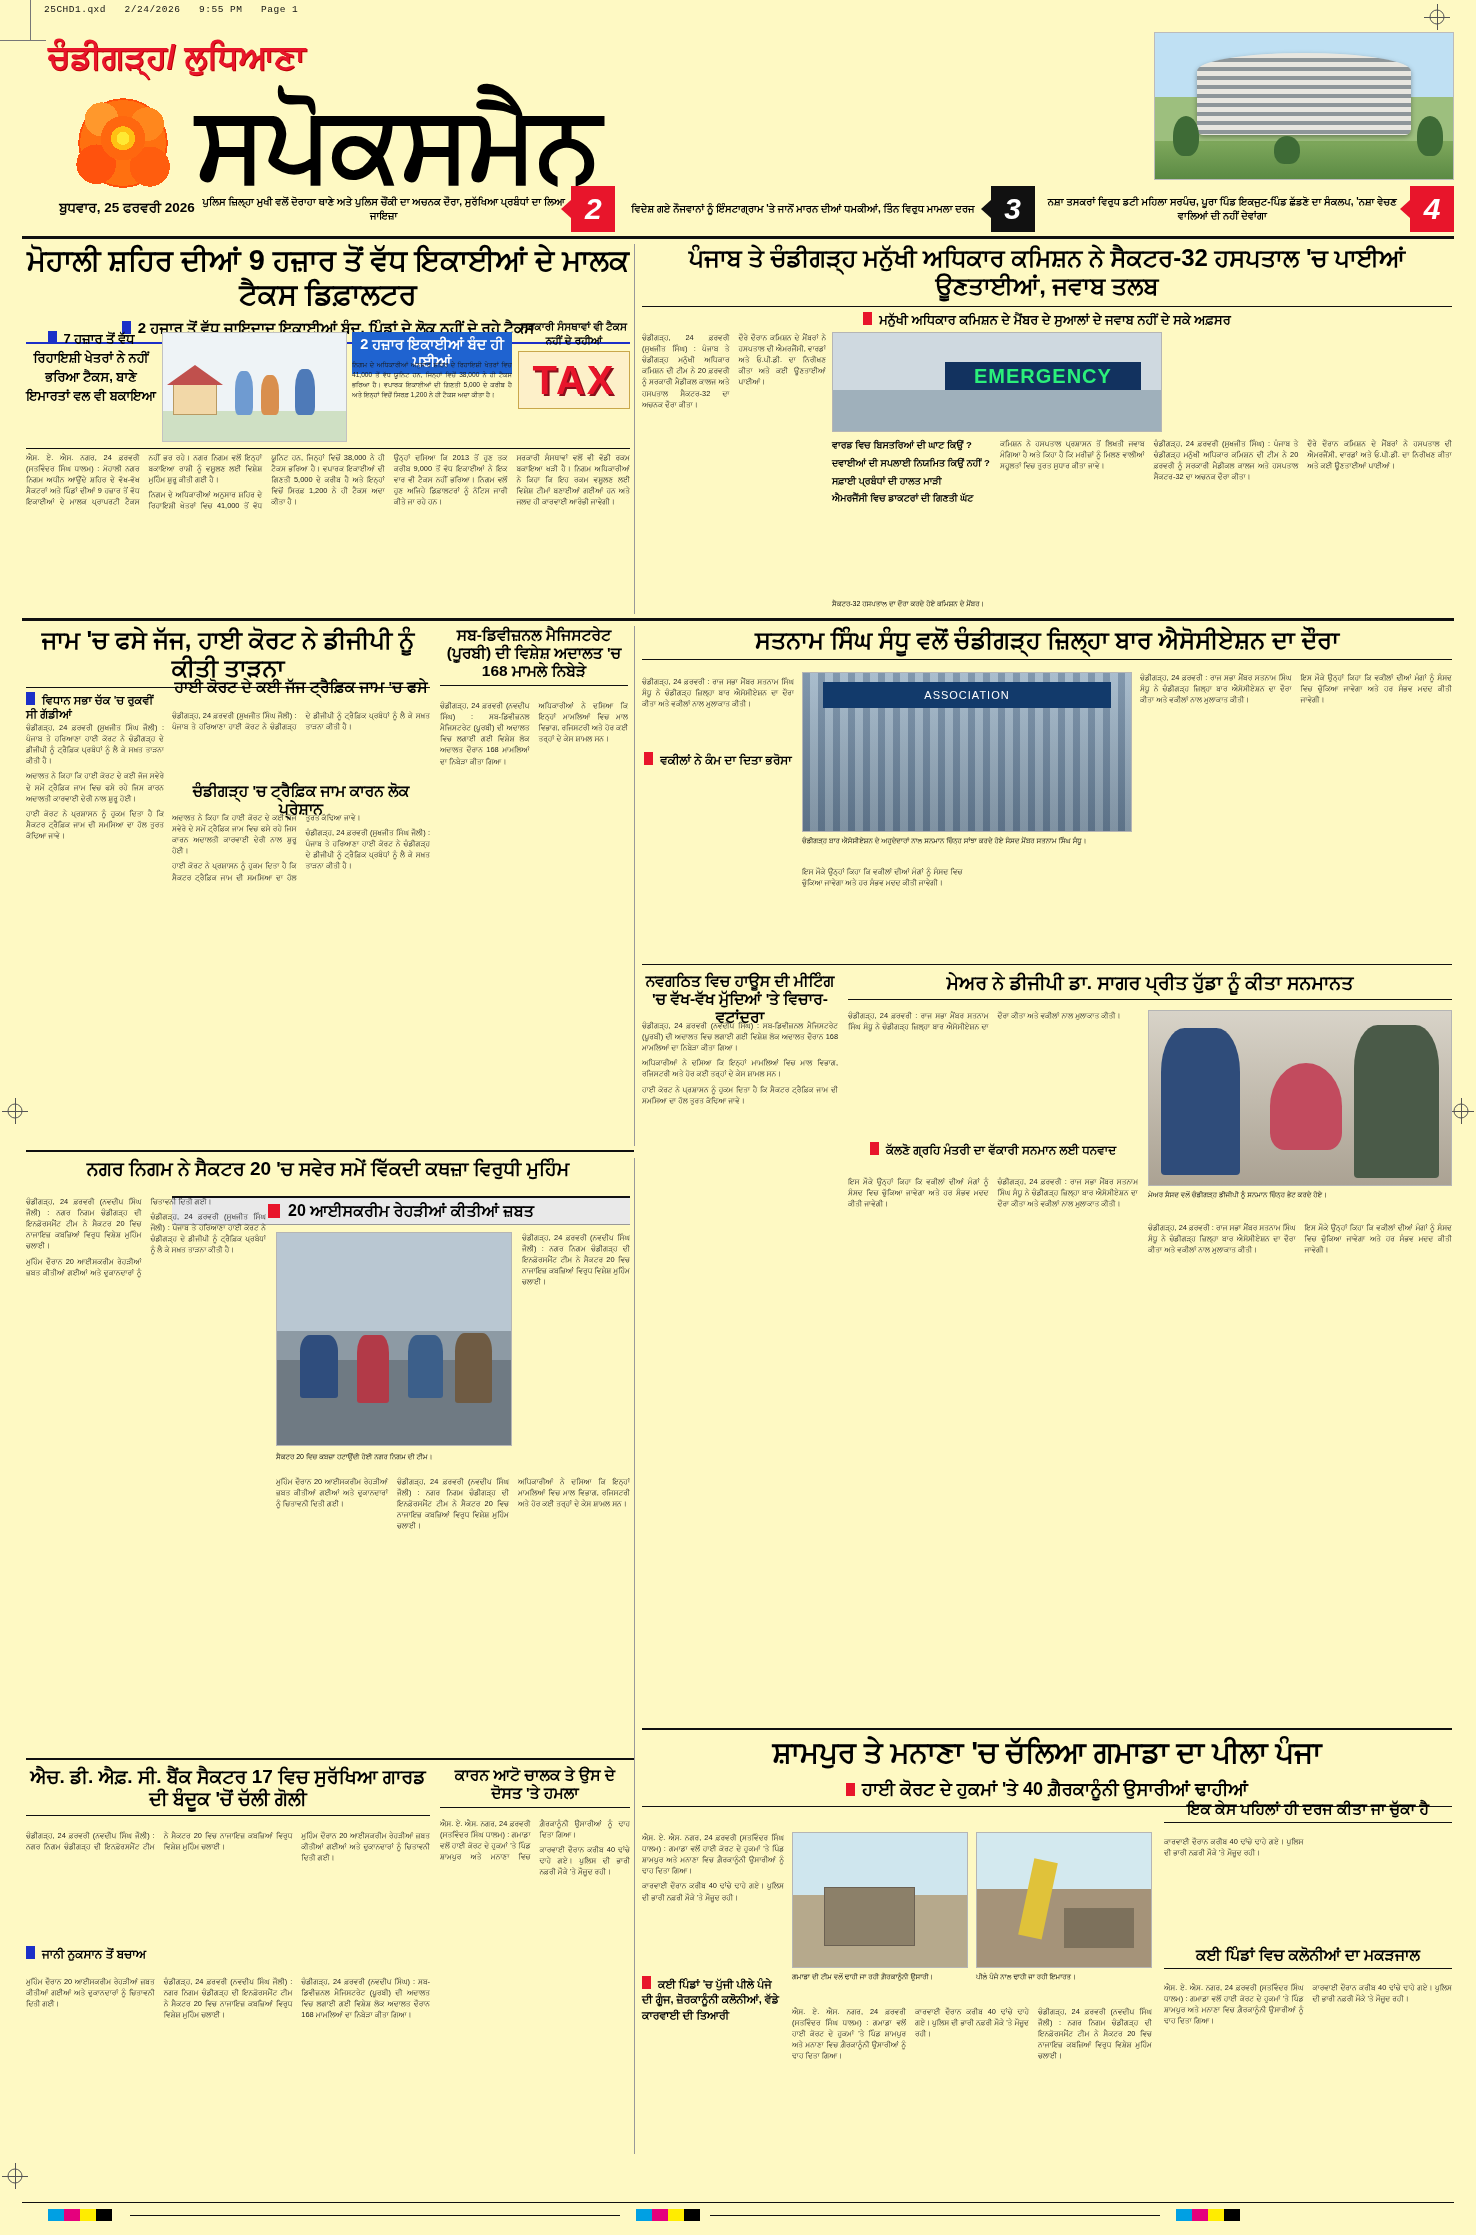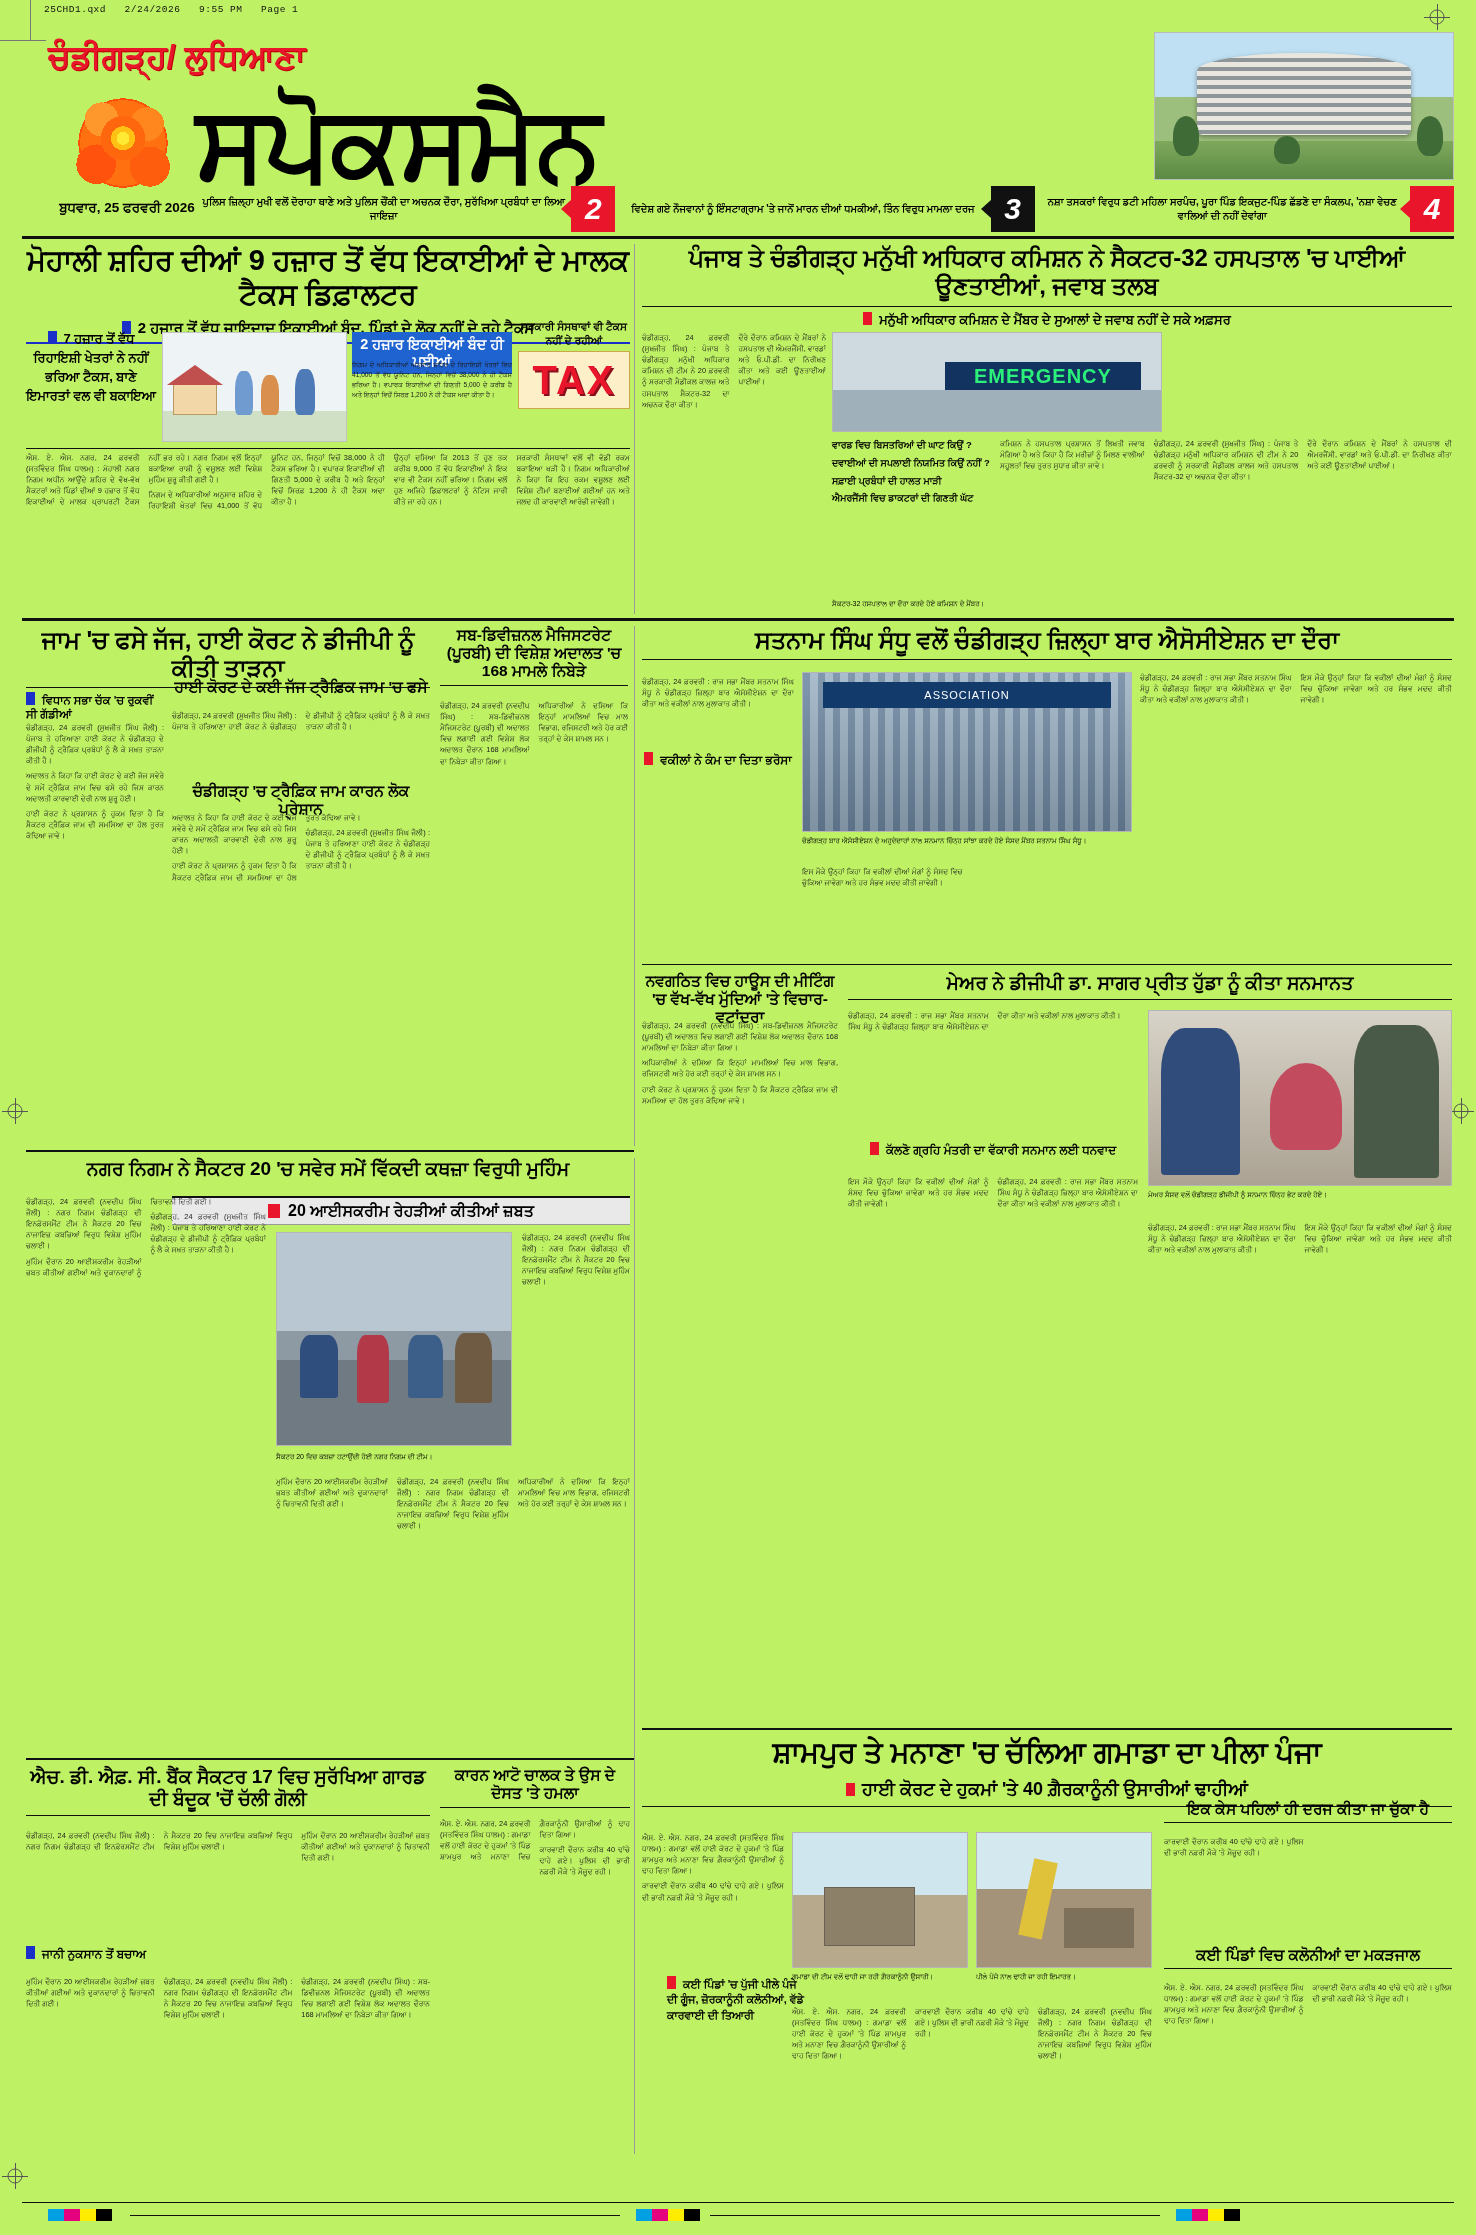--- a/index.html
+++ b/index.html
@@ -2,21 +2,21 @@
 <html><head>
 <meta charset="utf-8">
 <style>
   * { box-sizing: border-box; }
   html, body { margin:0; padding:0; background:#fff; }
   body {
     width:1476px; height:2235px; position:relative;
     font-family:"Liberation Sans", sans-serif;
     color:#000; overflow:hidden;
   }
-  .page { position:absolute; inset:0; background:#bef264; }
+  .page { position:absolute; inset:0; background:#fef9c3; }
 
   
   .slug {
     position:absolute; left:44px; top:4px; font-size:9.5px;
     font-family:"Liberation Mono", monospace; letter-spacing:.5px; color:#111;
     white-space:pre;
   }
   .regmark { position:absolute; width:26px; height:26px; }
   .regmark::before, .regmark::after {
     content:""; position:absolute; background:#555;
@@ -534,21 +534,21 @@
     <div style="position:absolute; inset:0; background:linear-gradient(#cfe6ee 0 46%, #b6a98c 46% 100%);"></div>
     <div style="position:absolute; left:18%; bottom:16%; width:52%; height:44%; background:#8c8069; border:1px solid #6b6153;"></div>
   </div>
 
   <div class="photo blk" style="left:976px; top:1832px; width:176px; height:136px;">
     <div style="position:absolute; inset:0; background:linear-gradient(#d3e9ef 0 42%, #a59379 42% 100%);"></div>
     <div style="position:absolute; left:28%; top:20%; width:14%; height:58%; background:#e0c23a; transform:rotate(12deg);"></div>
     <div style="position:absolute; left:50%; bottom:14%; width:40%; height:30%; background:#7d715c;"></div>
   </div>
 
-  <div class="blk" style="left:642px; top:1976px; width:142px;margin-left:25px;">
+  <div class="blk" style="left:642px; top:1976px; width:142px;">
     <div class="sub-bullet red" style="font-size:11px; text-align:left; line-height:1.4;">ਕਈ ਪਿੰਡਾਂ 'ਚ ਪੁੱਜੀ ਪੀਲੇ ਪੰਜੇ ਦੀ ਗੂੰਜ, ਜ਼ੋਰਕਾਨੂੰਨੀ ਕਲੋਨੀਆਂ, ਵੱਡੇ ਕਾਰਵਾਈ ਦੀ ਤਿਆਰੀ</div>
   </div>
 
   <div class="blk" style="left:1164px; top:1800px; width:288px;">
     <div class="hl hl-sm">ਇਕ ਕੇਸ ਪਹਿਲਾਂ ਹੀ ਦਰਜ ਕੀਤਾ ਜਾ ਚੁੱਕਾ ਹੈ</div>
     <div class="hrline" style="margin-top:4px;"></div>
   </div>
 
   <div class="blk body-col" style="left:1164px; top:1836px; width:288px; height:104px; column-count:2; overflow:hidden;">
     <p style="margin:0 0 4px;">ਕਾਰਵਾਈ ਦੌਰਾਨ ਕਰੀਬ 40 ਢਾਂਚੇ ਢਾਹੇ ਗਏ। ਪੁਲਿਸ ਦੀ ਭਾਰੀ ਨਫ਼ਰੀ ਮੌਕੇ 'ਤੇ ਮੌਜੂਦ ਰਹੀ।</p>

